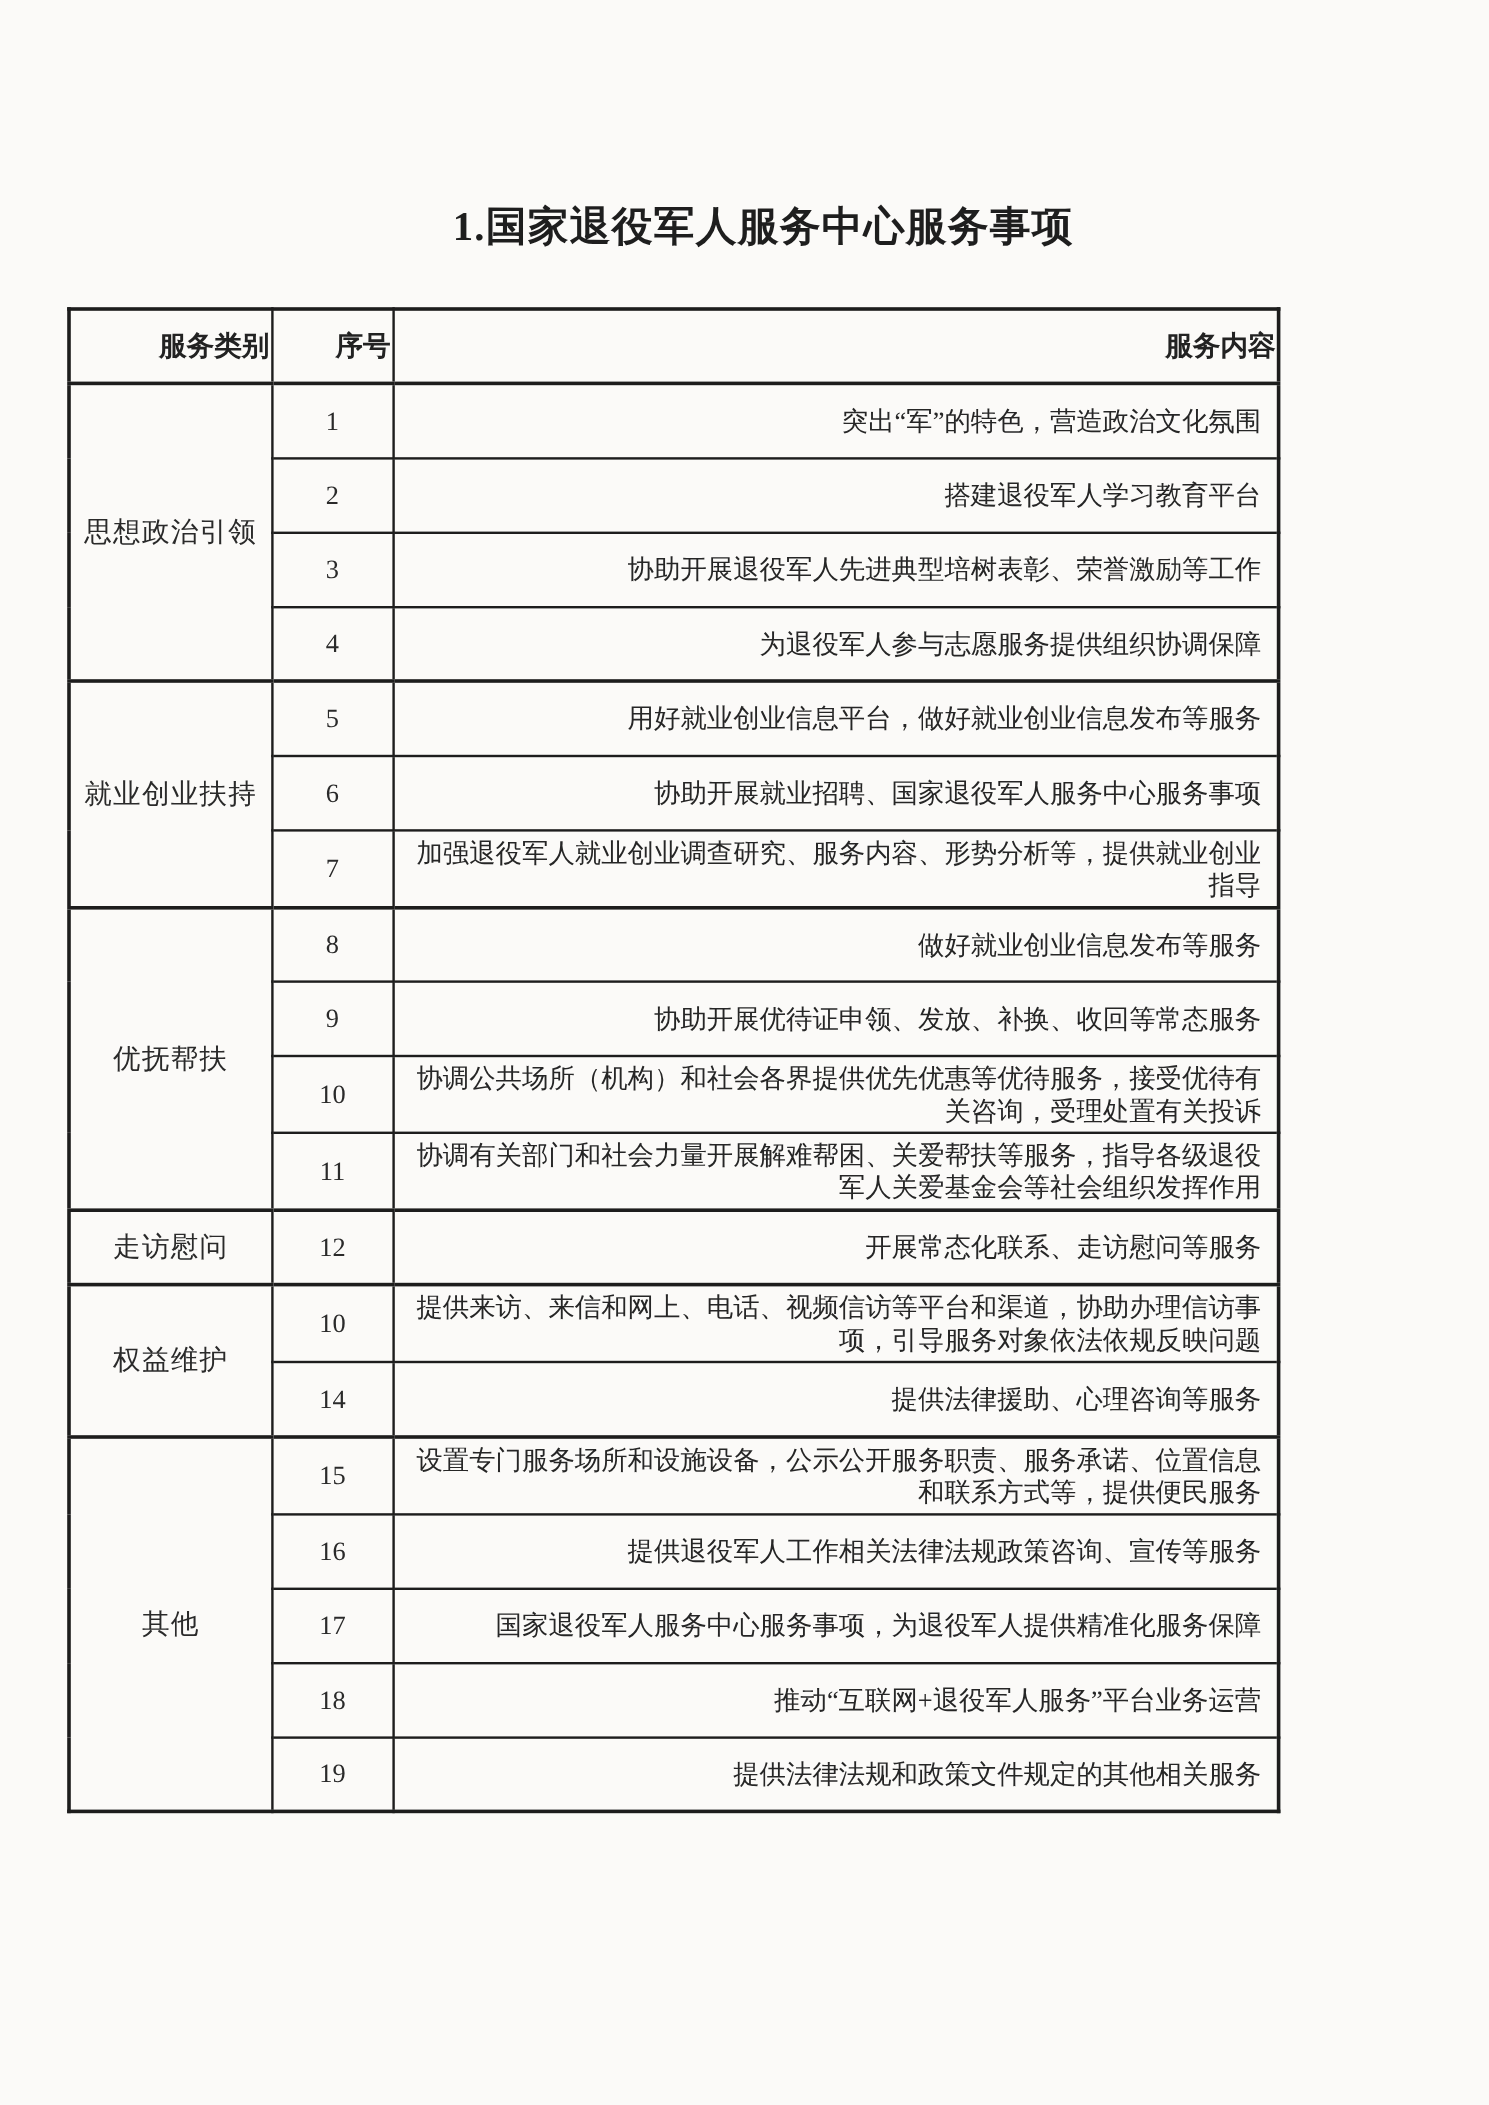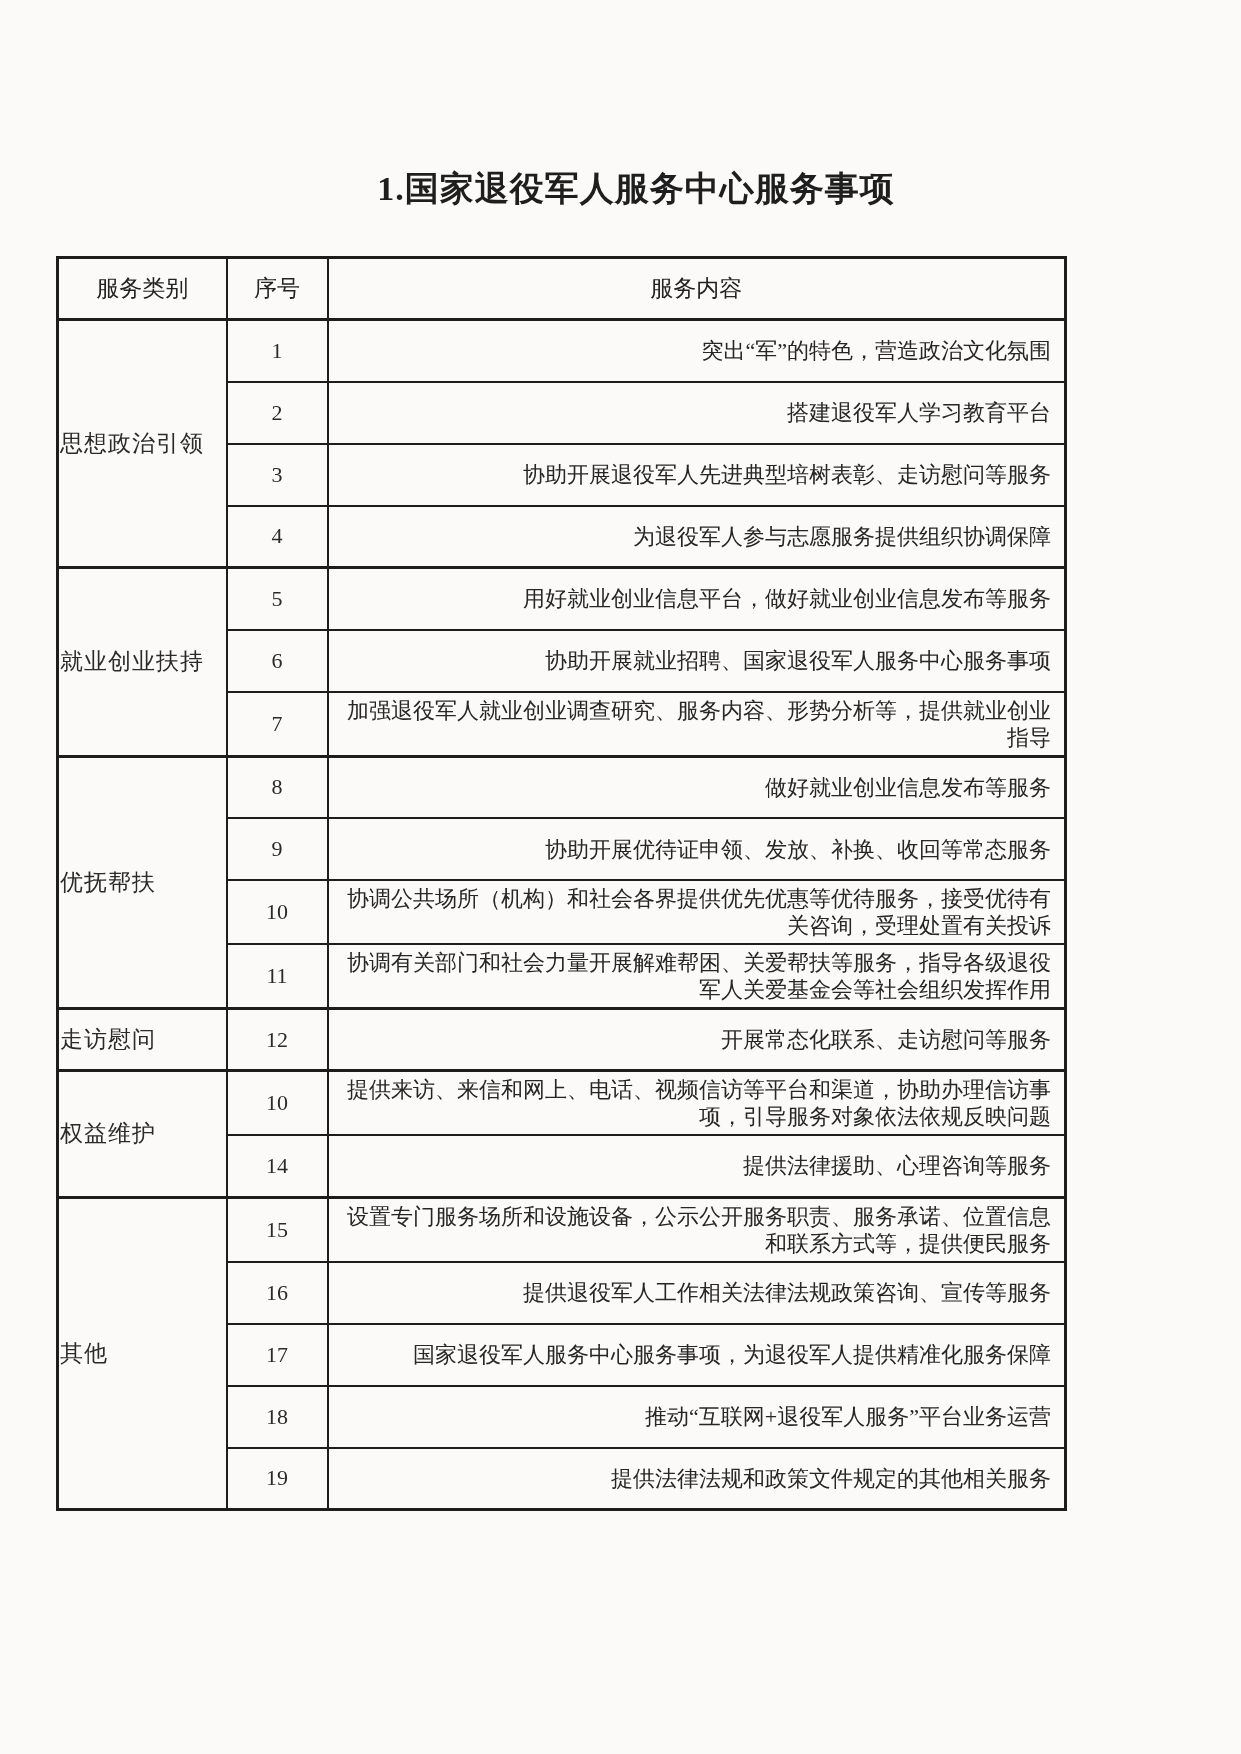--- a/index.html
+++ b/index.html
@@ -40,31 +40,31 @@
   .svc col.c3 { width: 738px; }
   .svc th, .svc td {
     border: 2px solid #1d1d1d;
     box-sizing: border-box;
     vertical-align: middle;
   }
   .svc thead th {
     height: 62px;
     font-family: "Liberation Sans", "DejaVu Sans", sans-serif;
     font-size: 23px;
-    font-weight: normal;
-    text-align: center;
+    font-weight: bold;
+    text-align: right;
     color: #222;
     border-bottom-width: 3px;
   }
   .svc td {
     height: 62px;
     font-size: 22px;
   }
   td.cat {
-    text-align: left;
+    text-align: center;
     font-size: 23px;
     letter-spacing: 1px;
     color: #2a2a2a;
   }
   td.no {
     text-align: center;
     color: #2a2a2a;
   }
   td.content {
     text-align: right;
@@ -101,21 +101,21 @@
         <td class="cat" rowspan="4">思想政治引领</td>
         <td class="no">1</td>
         <td class="content">突出“军”的特色，营造政治文化氛围</td>
       </tr>
       <tr>
         <td class="no">2</td>
         <td class="content">搭建退役军人学习教育平台</td>
       </tr>
       <tr>
         <td class="no">3</td>
-        <td class="content">协助开展退役军人先进典型培树表彰、走访慰问等服务</td>
+        <td class="content">协助开展退役军人先进典型培树表彰、荣誉激励等工作</td>
       </tr>
       <tr>
         <td class="no">4</td>
         <td class="content">为退役军人参与志愿服务提供组织协调保障</td>
       </tr>
 
       <tr class="group-start">
         <td class="cat" rowspan="3">就业创业扶持</td>
         <td class="no">5</td>
         <td class="content">用好就业创业信息平台，做好就业创业信息发布等服务</td>

